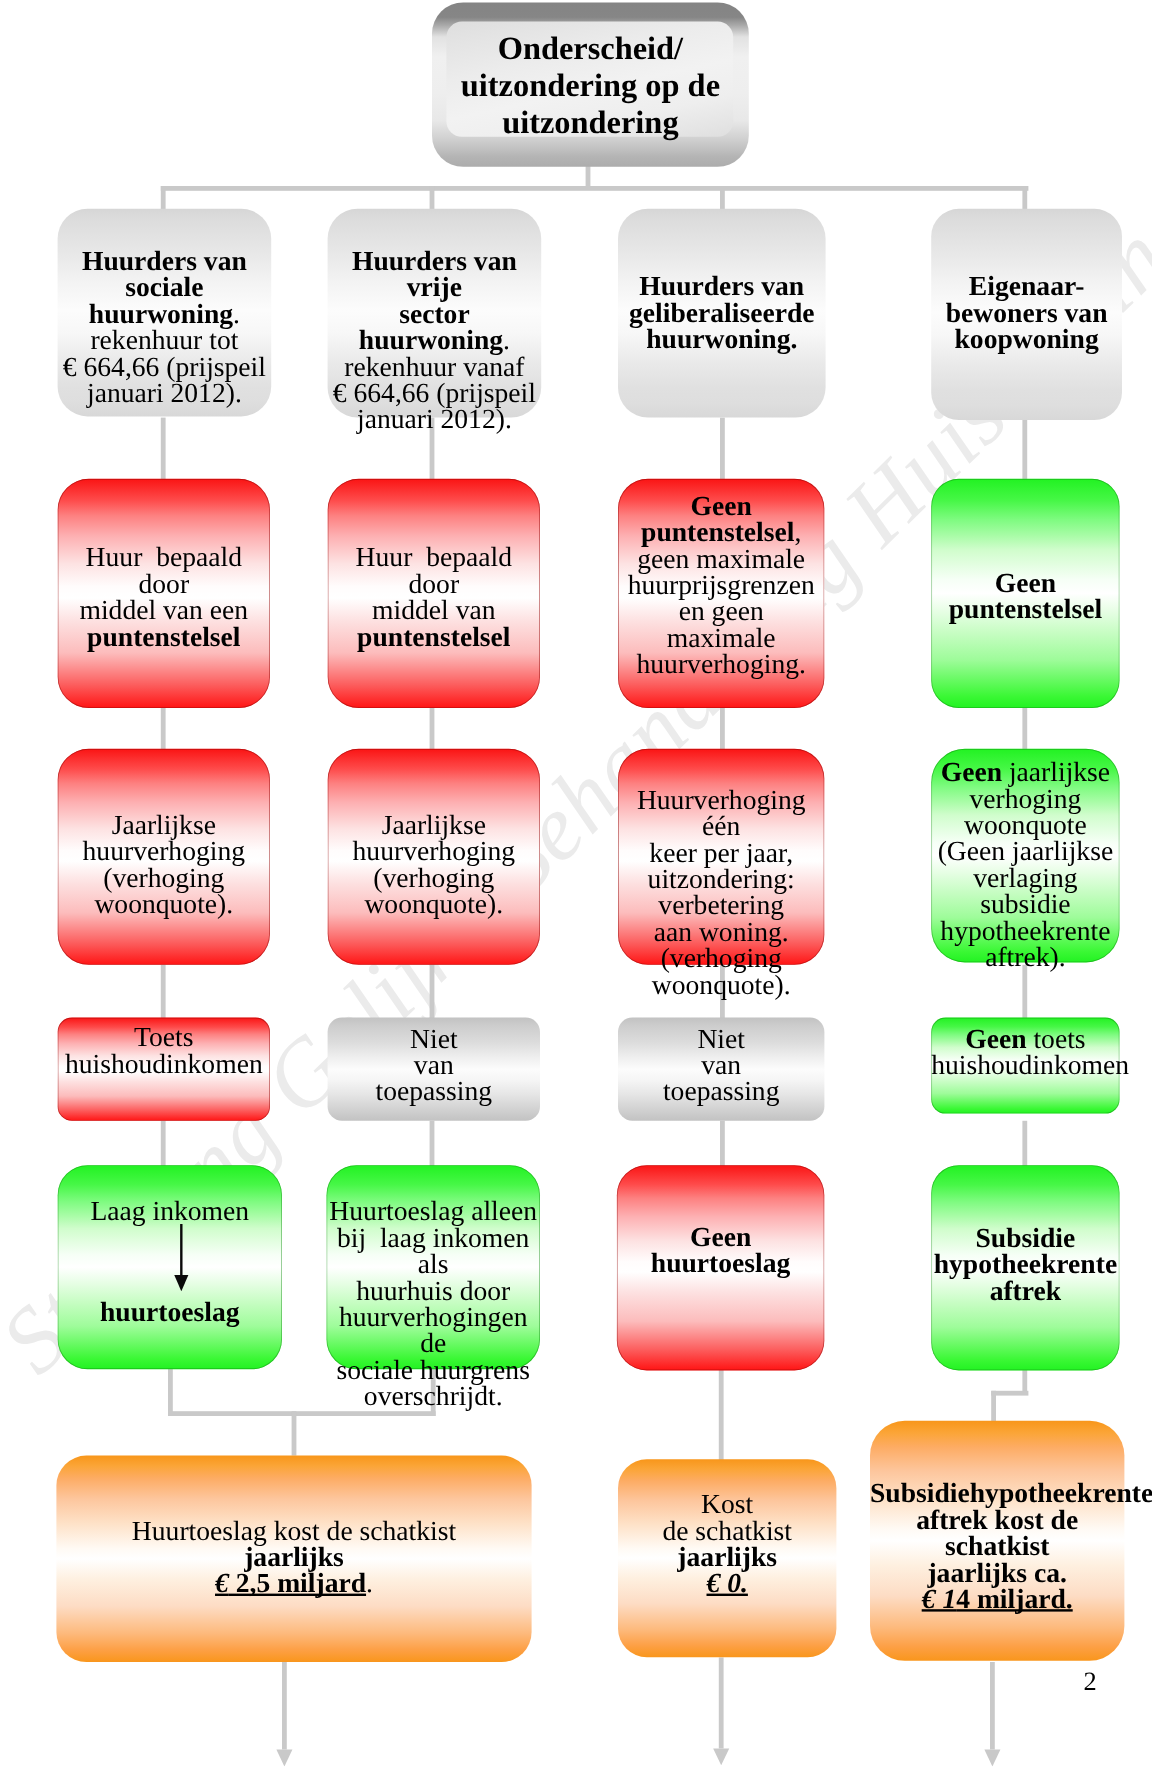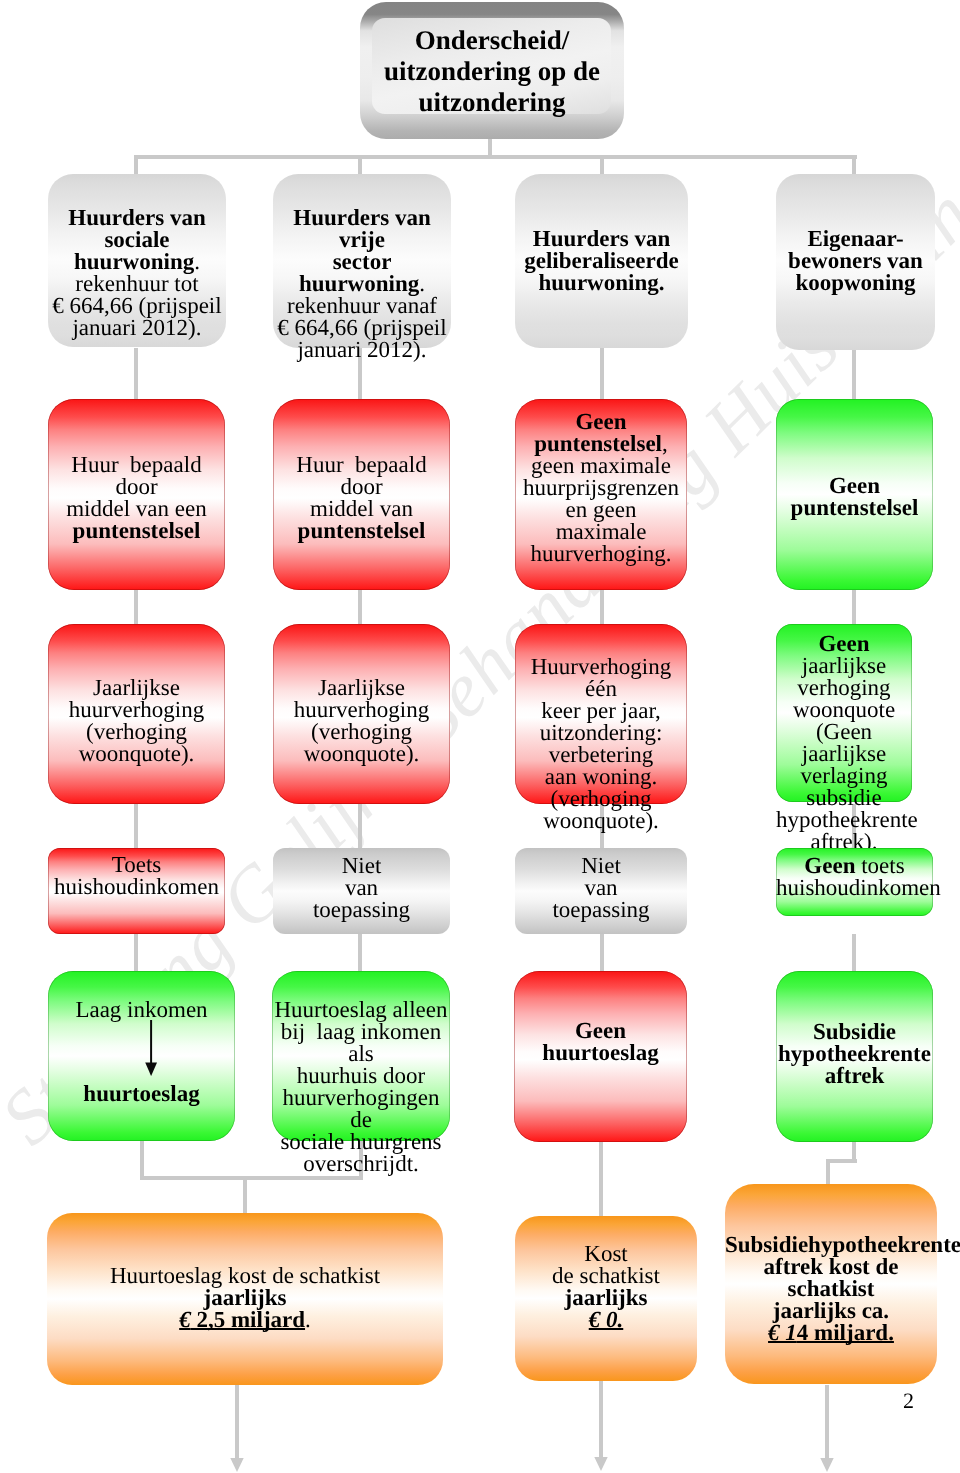--- a/index.html
+++ b/index.html
@@ -202,21 +202,21 @@
   <div class="txt" style="top:12px;margin-top:20px;">
     <div>Huurverhoging één</div>
     <div>keer per jaar,</div>
     <div>uitzondering:</div>
     <div>verbetering</div>
     <div>aan woning.</div>
     <div>(verhoging</div>
     <div>woonquote).</div>
   </div>
 </div>
-<div class="node green" style="left:776px;top:624px;width:136px;height:178px;border-radius:16px">
+<div class="node green" style="left:776px;top:624px;width:157px;height:178px;border-radius:28px">
   <div class="txt" style="top:9px;">
     <div><b>Geen</b> jaarlijkse</div>
     <div>verhoging</div>
     <div>woonquote</div>
     <div>(Geen jaarlijkse</div>
     <div>verlaging subsidie</div>
     <div>hypotheekrente</div>
     <div>aftrek).</div>
   </div>
 </div>
@@ -233,21 +233,21 @@
     <div>toepassing</div>
   </div>
 </div>
 <div class="node grey short" style="left:515px;top:848px;width:172px;height:86px;border-radius:12px">
   <div class="txt" style="top:7px;">
     <div>Niet</div>
     <div>van</div>
     <div>toepassing</div>
   </div>
 </div>
-<div class="node green" style="left:776px;top:848px;width:157px;height:68px;border-radius:12px">
+<div class="node green" style="left:776px;top:848px;width:157px;height:80px;border-radius:12px">
   <div class="txt" style="top:7px;">
     <div><b>Geen</b> toets</div>
     <div>huishoudinkomen</div>
   </div>
 </div>
 <div class="node green" style="left:48px;top:971px;width:187px;height:170px;border-radius:25px">
   <div class="txt" style="top:28px;">
     <div>Laag inkomen</div>
     <svg style="display:block;margin:-1px auto 7px;margin-left:calc(50% - 1px);width:20px;height:56px" viewBox="0 0 20 56">
           <path d="M9.1 0 H11.1 V44 H9.1 Z" fill="#0a0a0a"></path>

